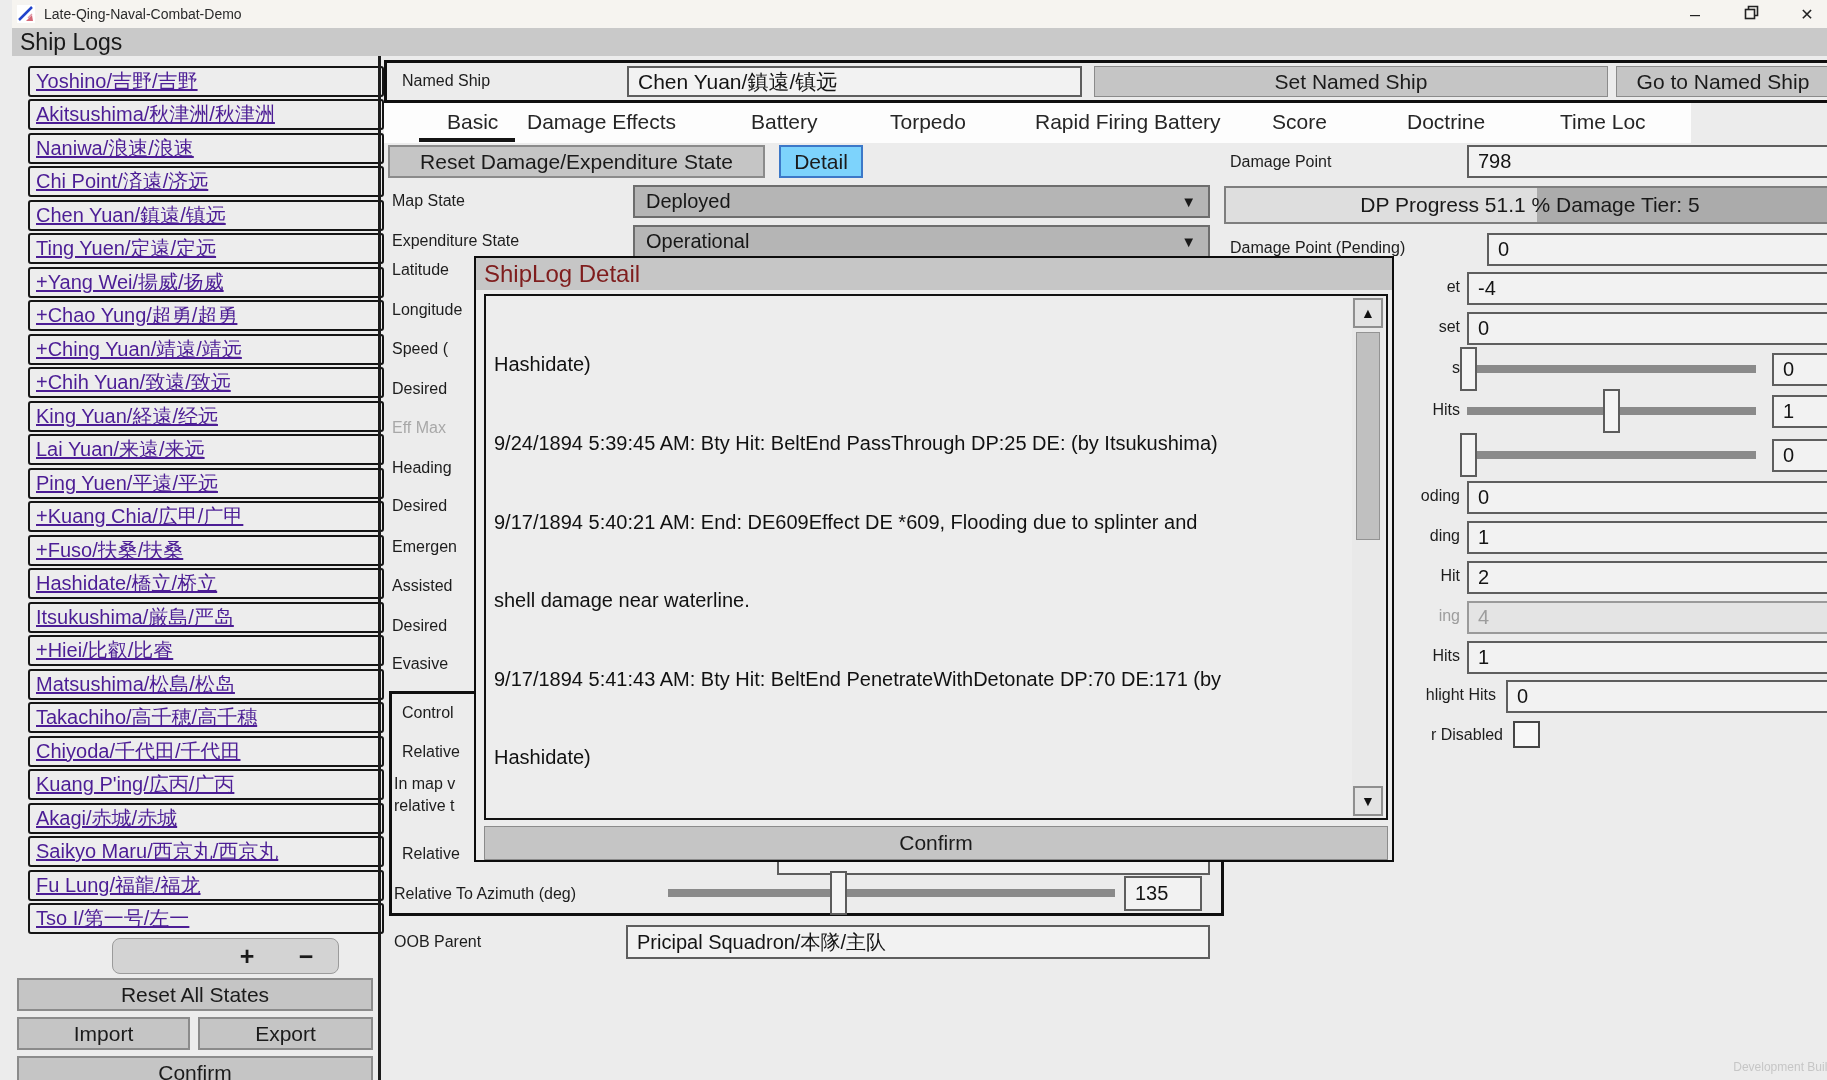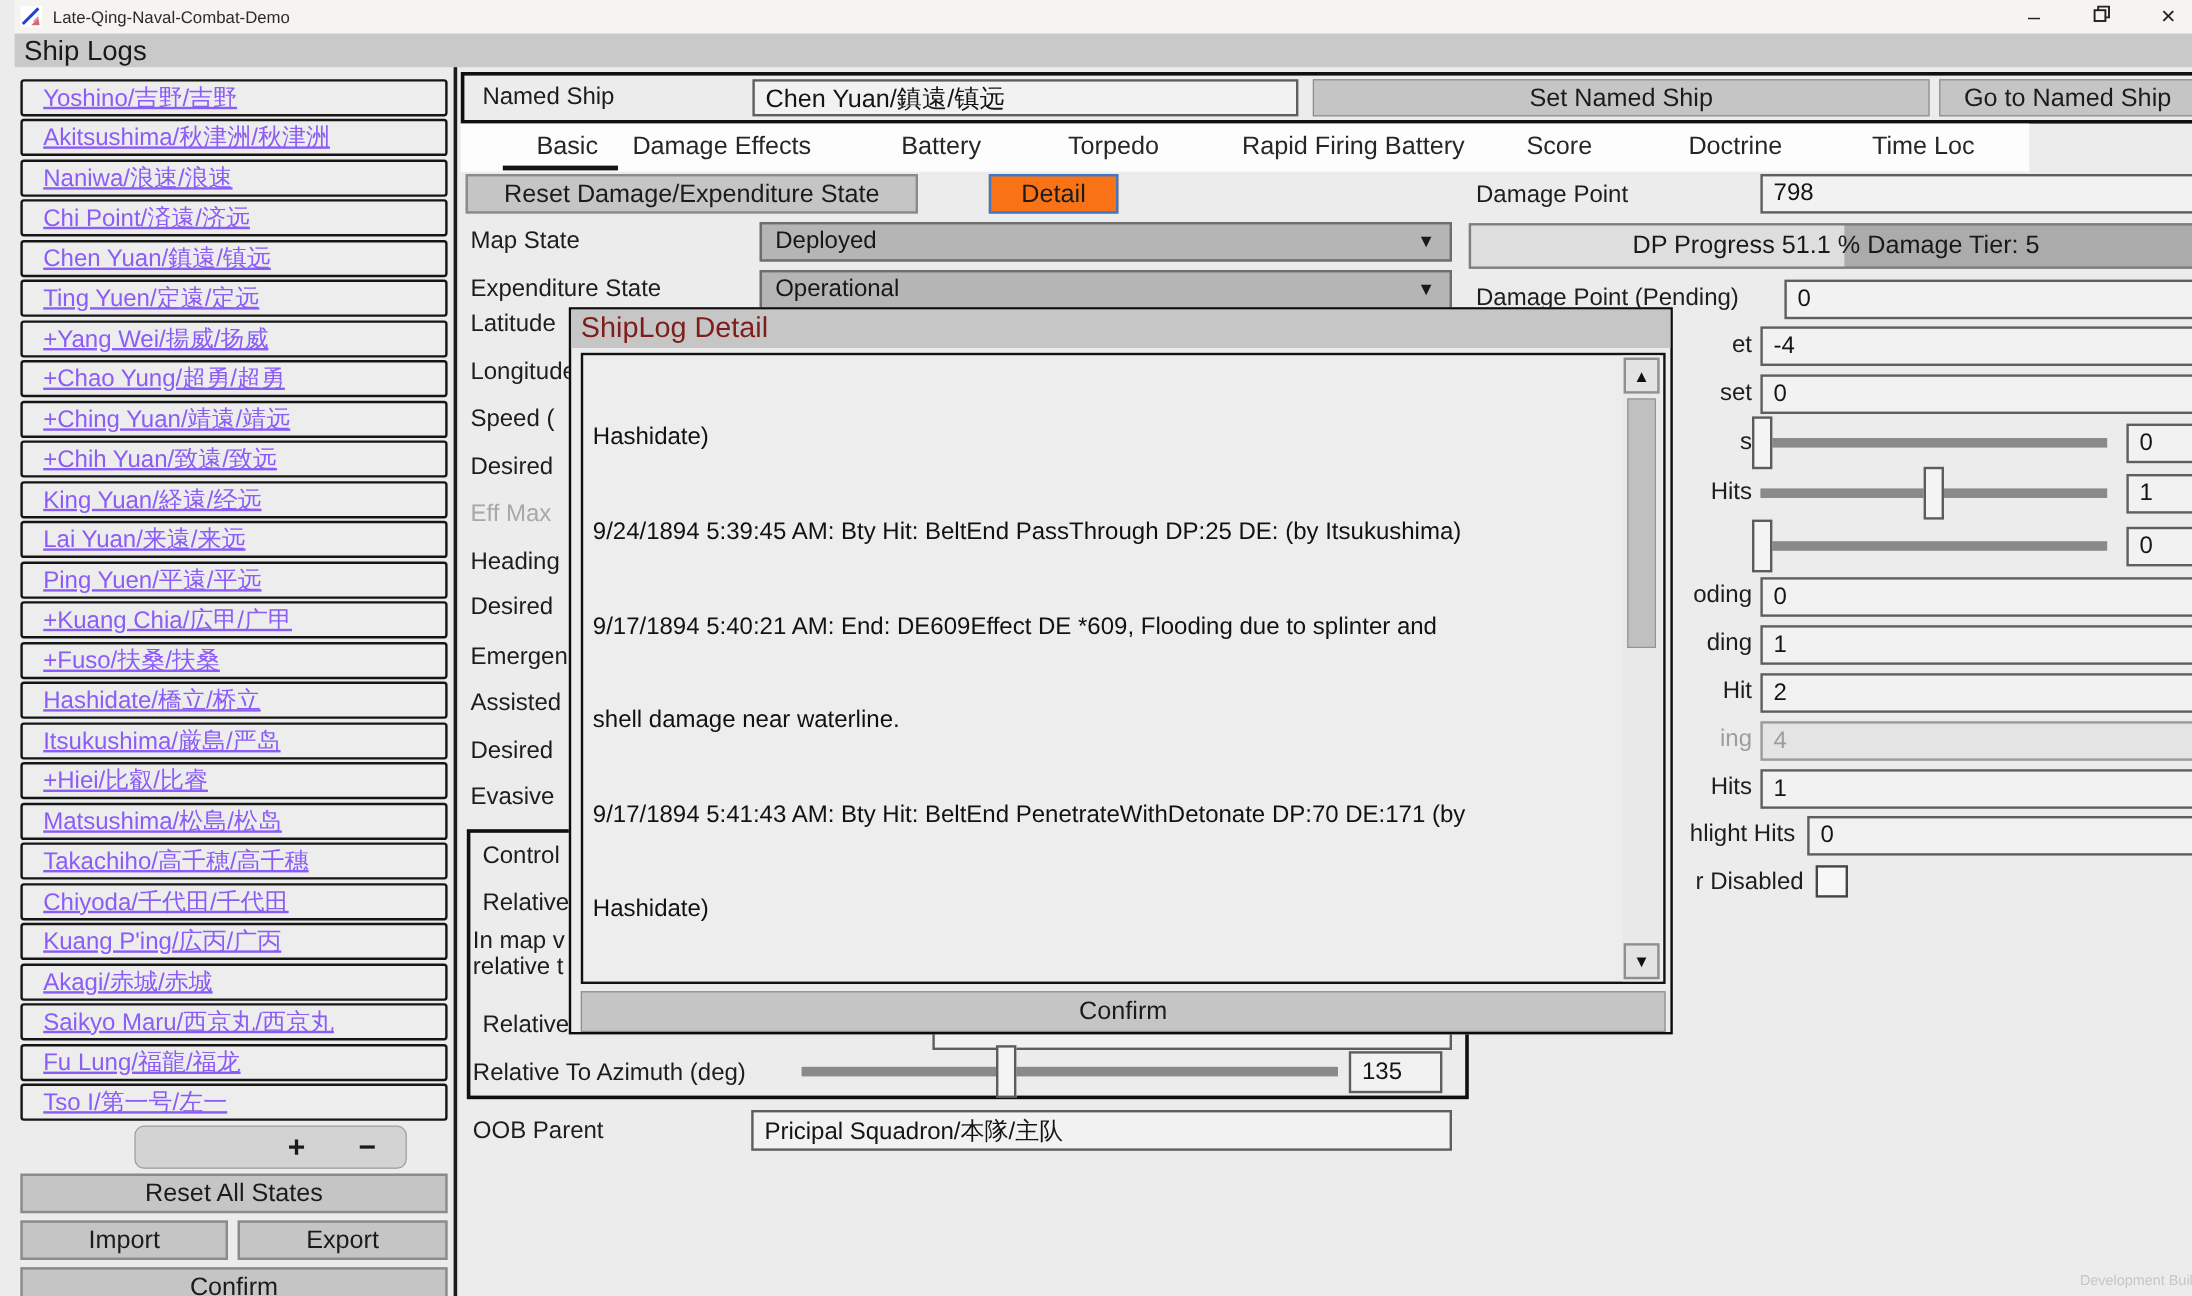--- a/index.html
+++ b/index.html
@@ -3,26 +3,26 @@
 <meta charset="utf-8">
 <style>
   html,body{margin:0;padding:0;background:#ececec;font-family:"Liberation Sans",sans-serif;}
   #screen{position:relative;width:1827px;height:1080px;background:#ececec;overflow:hidden;margin-left:12px;}
   .abs{position:absolute;box-sizing:border-box;}
   .titlebar{left:0;top:0;width:1827px;height:28px;background:#f6f4f0;display:flex;align-items:center;}
   .title-text{font-size:14px;color:#2b2b2b;margin-left:6px;}
   .win-btn{top:0;height:28px;width:56px;display:flex;align-items:center;justify-content:center;color:#222;}
   .pagebar{left:0;top:28px;width:1827px;height:28px;background:#c9c9c9;display:flex;align-items:center;}
   .pagebar span{font-size:23px;color:#191919;margin-left:8px;}
-  .ship-item{left:5px;width:356px;height:31px;background:#ededed;border:2px solid #151515;border-radius:3px;display:flex;align-items:center;padding-left:17px;font-size:20px;color:#8b5cf6;text-decoration:underline;white-space:nowrap;overflow:hidden;}
+  .ship-item{left:16px;width:356px;height:31px;background:#ededed;border:2px solid #151515;border-radius:3px;display:flex;align-items:center;padding-left:6px;font-size:20px;color:#4c1d95;text-decoration:underline;white-space:nowrap;overflow:hidden;}
   .btn{background:#c5c5c5;border:2px solid #8b8b8b;display:flex;align-items:center;justify-content:center;font-size:21px;color:#1b1b1b;white-space:nowrap;}
   .input{background:#f2f2f2;border:2px solid #5e5e5e;display:flex;align-items:center;padding-left:9px;font-size:20px;color:#141414;white-space:nowrap;overflow:hidden;}
   .dropdown{background:#b5b5b5;border:2px solid #6d6d6d;display:flex;align-items:center;padding-left:11px;font-size:20px;color:#171717;}
   .dropdown .arrow{position:absolute;right:12px;font-size:15px;color:#1a1a1a;}
-  .lbl{font-size:20px;color:#1d1d1d;display:flex;align-items:center;height:30px;white-space:nowrap;}
+  .lbl{font-size:16px;color:#1d1d1d;display:flex;align-items:center;height:30px;white-space:nowrap;}
   .lbl-r{justify-content:flex-end;}
   .track{height:8px;background:#8a8a8a;}
   .thumb{width:17px;height:44px;background:#f4f4f4;border:2px solid #5c5c5c;}
   .tab{top:110px;height:26px;font-size:21px;color:#262626;white-space:nowrap;}
   .loglines{font-size:20px;line-height:26.2px;color:#111;white-space:pre;}
   .scrollbtn{background:#e3e3e3;border:2px solid #8f8f8f;display:flex;align-items:center;justify-content:center;font-size:14px;color:#111;}
 </style>
 </head>
 <body>
 
@@ -109,21 +109,21 @@
   <span class="abs tab" style="left:515px">Damage Effects</span>
   <span class="abs tab" style="left:739px">Battery</span>
   <span class="abs tab" style="left:878px">Torpedo</span>
   <span class="abs tab" style="left:1023px">Rapid Firing Battery</span>
   <span class="abs tab" style="left:1260px">Score</span>
   <span class="abs tab" style="left:1395px">Doctrine</span>
   <span class="abs tab" style="left:1548px">Time Loc</span>
   <div class="abs" style="left:407px;top:138px;width:96px;height:4px;background:#141414"></div>
 
   <div class="abs btn" style="left:376px;top:145px;width:377px;height:33px">Reset Damage/Expenditure State</div>
-  <div class="abs btn" style="left:812px;top:145px;width:108px;height:33px;border:2px solid #3c78c8;background:#f97316">Detail</div>
+  <div class="abs btn" style="left:767px;top:145px;width:84px;height:33px;border:2px solid #3c78c8;background:#7dd3fc">Detail</div>
 
   <div class="abs lbl" style="left:380px;top:186px">Map State</div>
   <div class="abs dropdown" style="left:621px;top:185px;width:577px;height:33px">
     <span>Deployed</span>
     <span class="arrow">▼</span>
   </div>
 
   <div class="abs lbl" style="left:380px;top:226px">Expenditure State</div>
   <div class="abs dropdown" style="left:621px;top:225px;width:577px;height:33px">
     <span>Operational</span>

